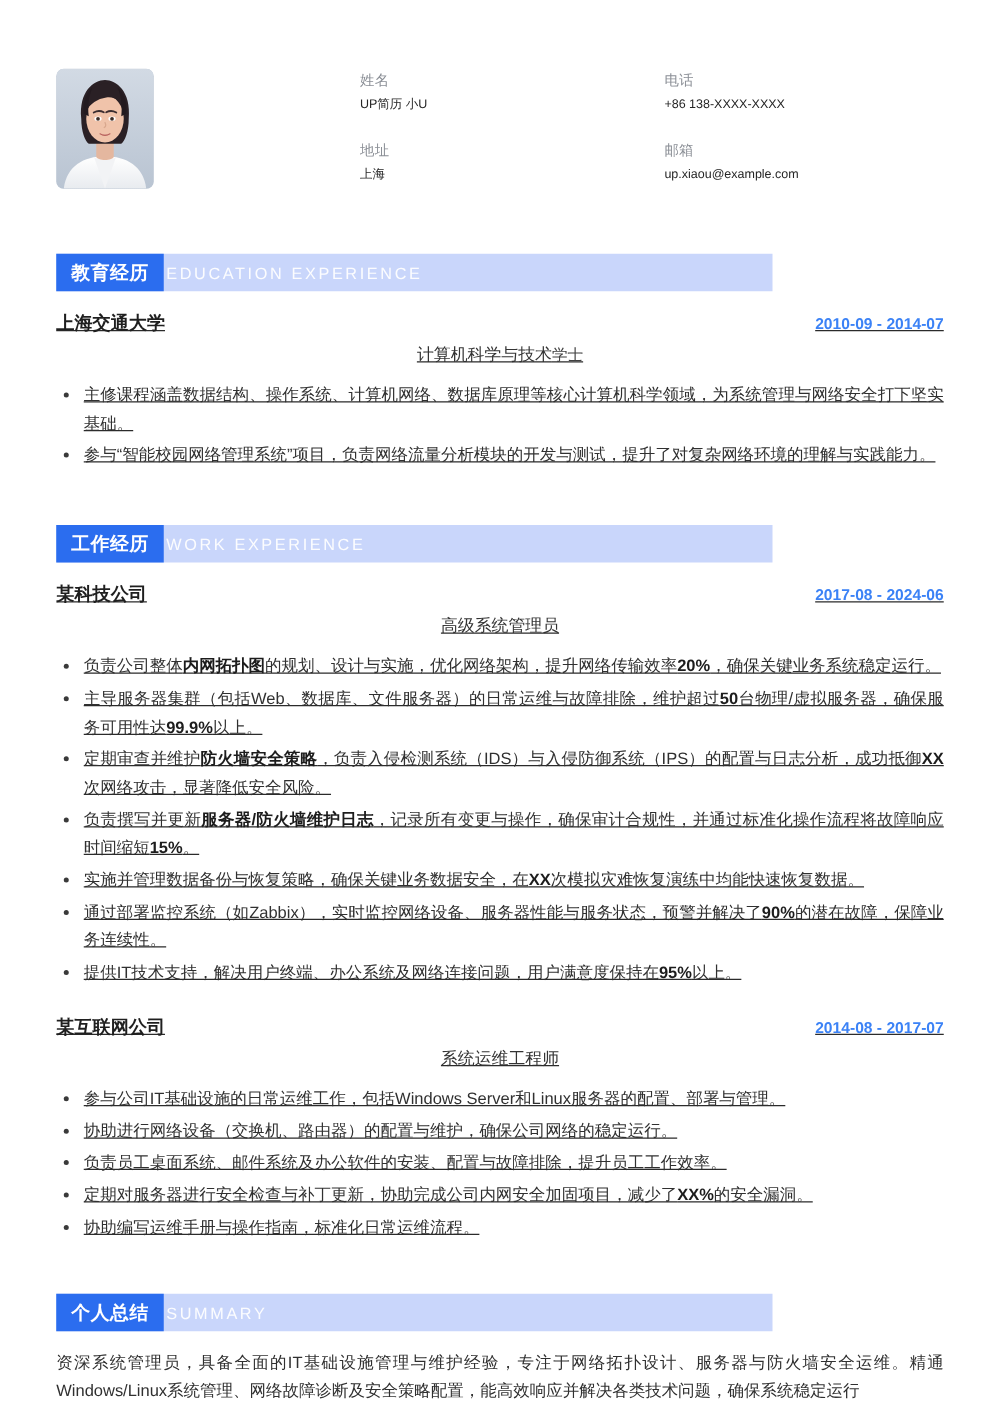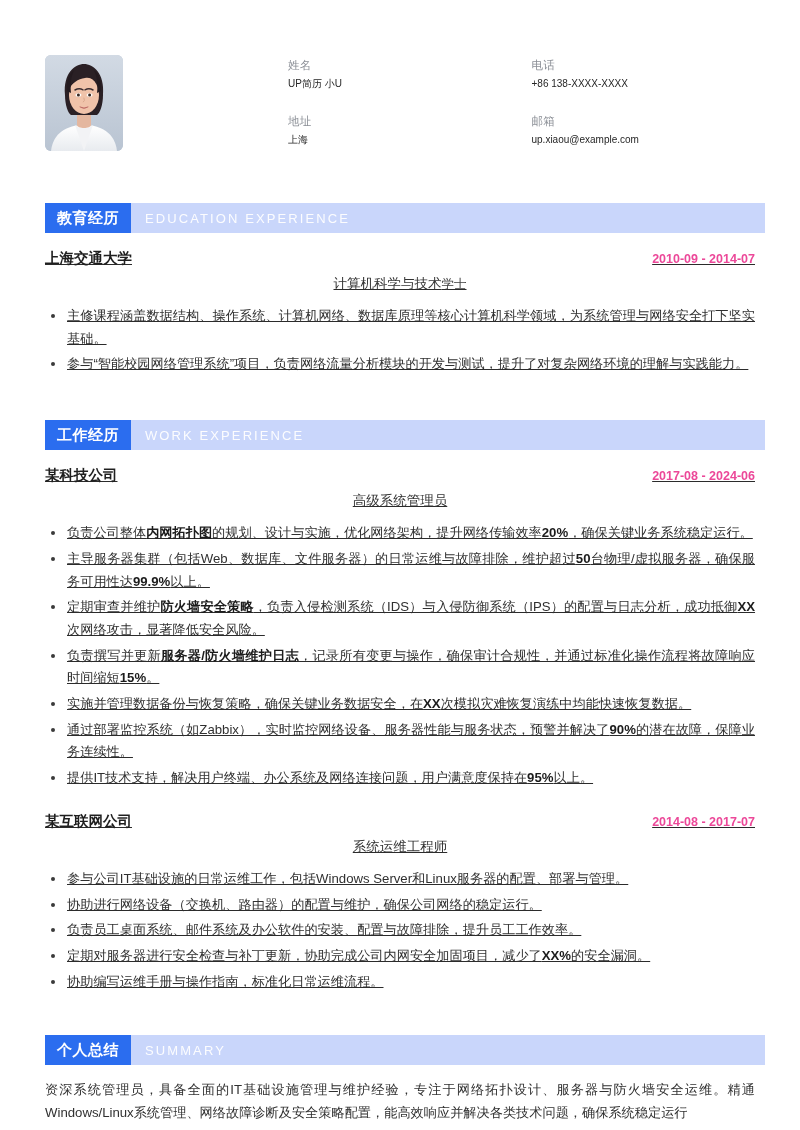--- a/index.html
+++ b/index.html
@@ -67,59 +67,59 @@
 
   
   .section { margin-top: 0; }
   .section-head {
     position: relative;
     display: flex;
     align-items: stretch;
     height: 30px;
     background: #c9d6fb;
     margin: 0 0 0 10px;
-    width: 720px;
+    width: 573px;
   }
   .section-head .cn {
     background: #2b6def;
     color: #ffffff;
     font-size: 15px;
     font-weight: bold;
     letter-spacing: .5px;
     display: flex;
     align-items: center;
     padding: 0 12px;
     flex: 0 0 auto;
   }
   .section-head .en {
     color: #ffffff;
     font-size: 13px;
     letter-spacing: 2.1px;
     display: flex;
     align-items: center;
-    padding-left: 14px;
+    padding-left: 2px;
     opacity: .95;
   }
 
   
   .entry { padding: 0 10px 0 10px; text-decoration: underline; }
   .entry-top {
     display: flex;
     justify-content: space-between;
     align-items: baseline;
   }
   .entry-org {
     font-size: 14.5px;
     font-weight: bold;
     color: #1f1f1f;
   }
   .entry-date {
     font-size: 12.5px;
     font-weight: bold;
-    color: #ec4899;
+    color: #3b82f6;
     white-space: nowrap;
   }
   .entry-sub {
     display: flex;
     justify-content: center;
     align-items: baseline;
     margin-top: 7px;
   }
   .entry-role {
     font-size: 13.5px;

